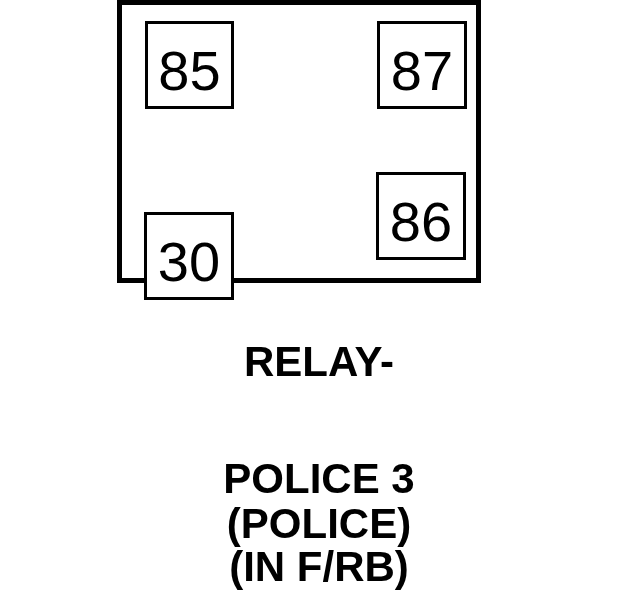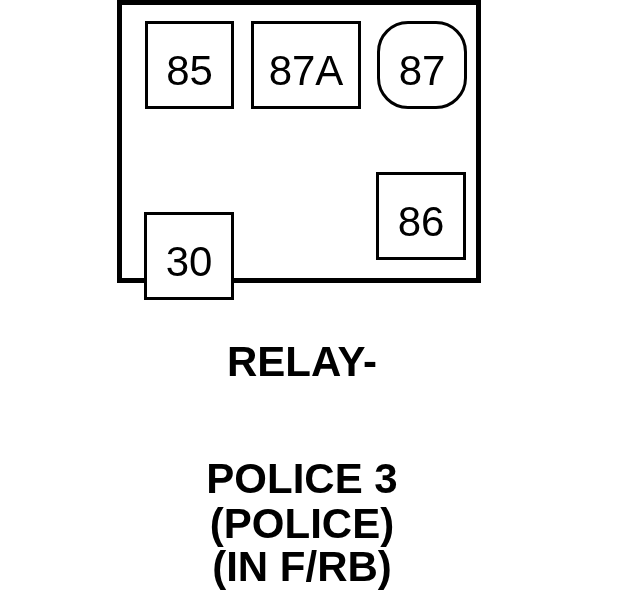--- a/index.html
+++ b/index.html
@@ -28,59 +28,57 @@
   }
   .pin {
     position: absolute;
     border: 3px solid #000000;
     box-sizing: border-box;
     background: #ffffff;
     display: flex;
     align-items: center;
     justify-content: center;
     padding-top: 12px;
-    font-size: 42px;
+    font-size: 56px;
     font-weight: 400;
     line-height: 42px;
     color: #000000;
   }
   .pin-85  { left: 140px; top: 21px;  width: 89px;  height: 88px; }
   .pin-87a { left: 246px; top: 21px;  width: 110px; height: 88px; }
   .pin-87  { left: 372px; top: 21px;  width: 90px;  height: 88px; }
   .pin-30  { left: 139px; top: 172px; width: 90px;  height: 88px; margin-top: 40px; }
   .pin-86  { left: 371px; top: 172px; width: 90px;  height: 88px; }
   .caption-line {
     position: absolute;
     left: 0px;
     width: 604px;
     text-align: center;
     font-size: 42px;
     font-weight: 700;
     line-height: 42px;
     color: #000000;
     white-space: nowrap;
+    padding-left: 17px;
   }
   .caption-line-1 { top: 341px; }
   .caption-line-2 { top: 410px; margin-top: 48px; }
   .caption-line-3 { top: 503px; }
   .caption-line-4 { top: 546px; }
 </style>
 </head>
 <body>
 
 <div class="stage">
 
   <div class="relay-outline">
     <div class="pin pin-85" style="left: 23px; top: 16px;">
       <span>85</span>
     </div>
-    <div class="pin pin-87a" style="left: 129px; top: 16px;">
-      <span>87A</span>
-    </div>
-    <div class="pin pin-87" style="left: 255px; top: 16px; border-radius: 31px;">
+    <div class="pin pin-87" style="left: 255px; top: 16px;">
       <span>87</span>
     </div>
     <div class="pin pin-30" style="left: 22px; top: 167px;">
       <span>30</span>
     </div>
     <div class="pin pin-86" style="left: 254px; top: 167px; text-align: right;">
       <span>86</span>
     </div>
   </div>
 

